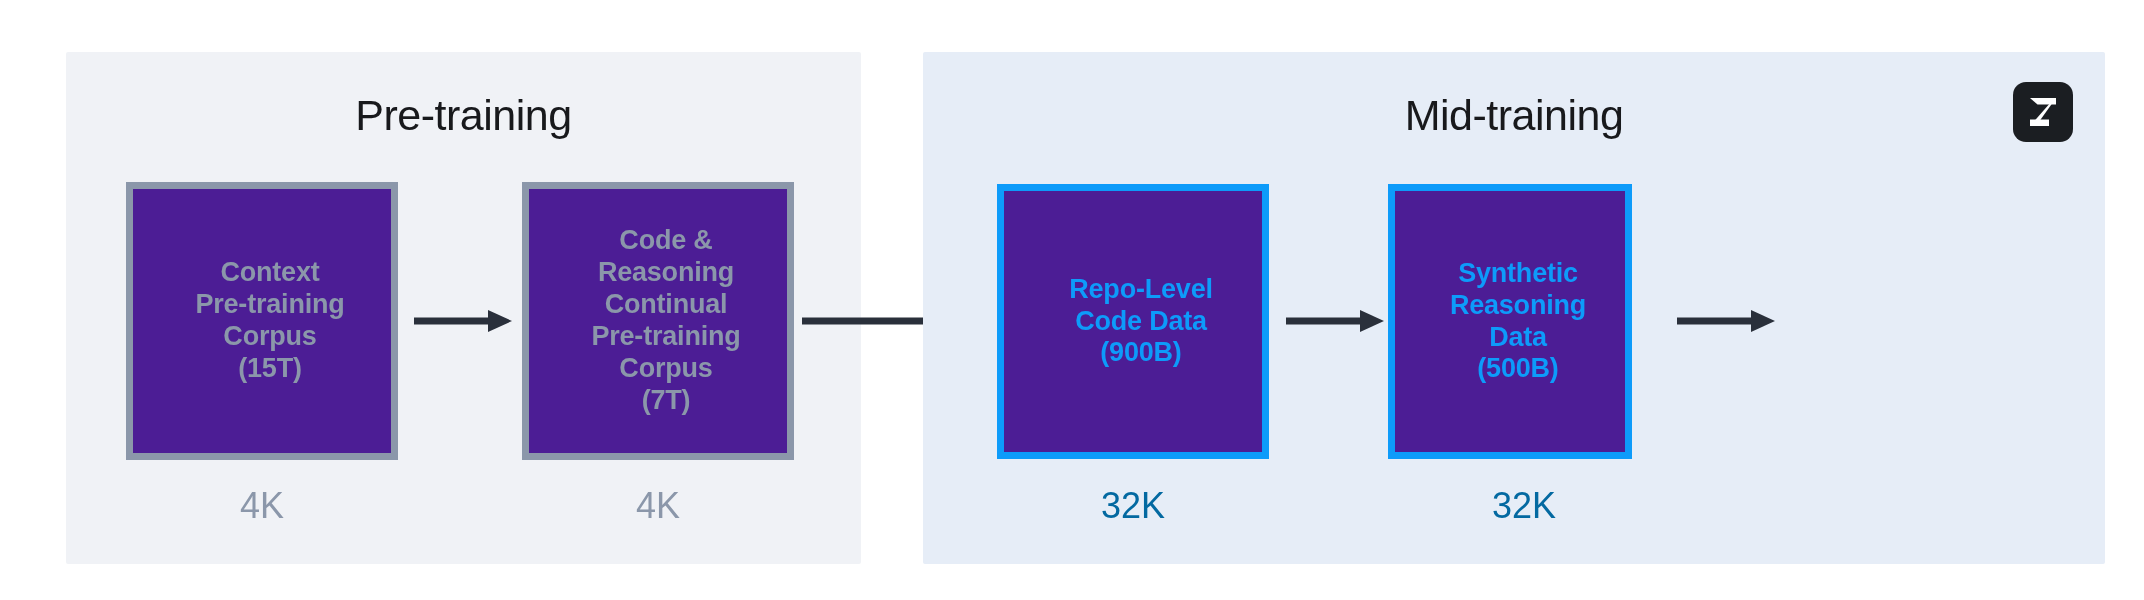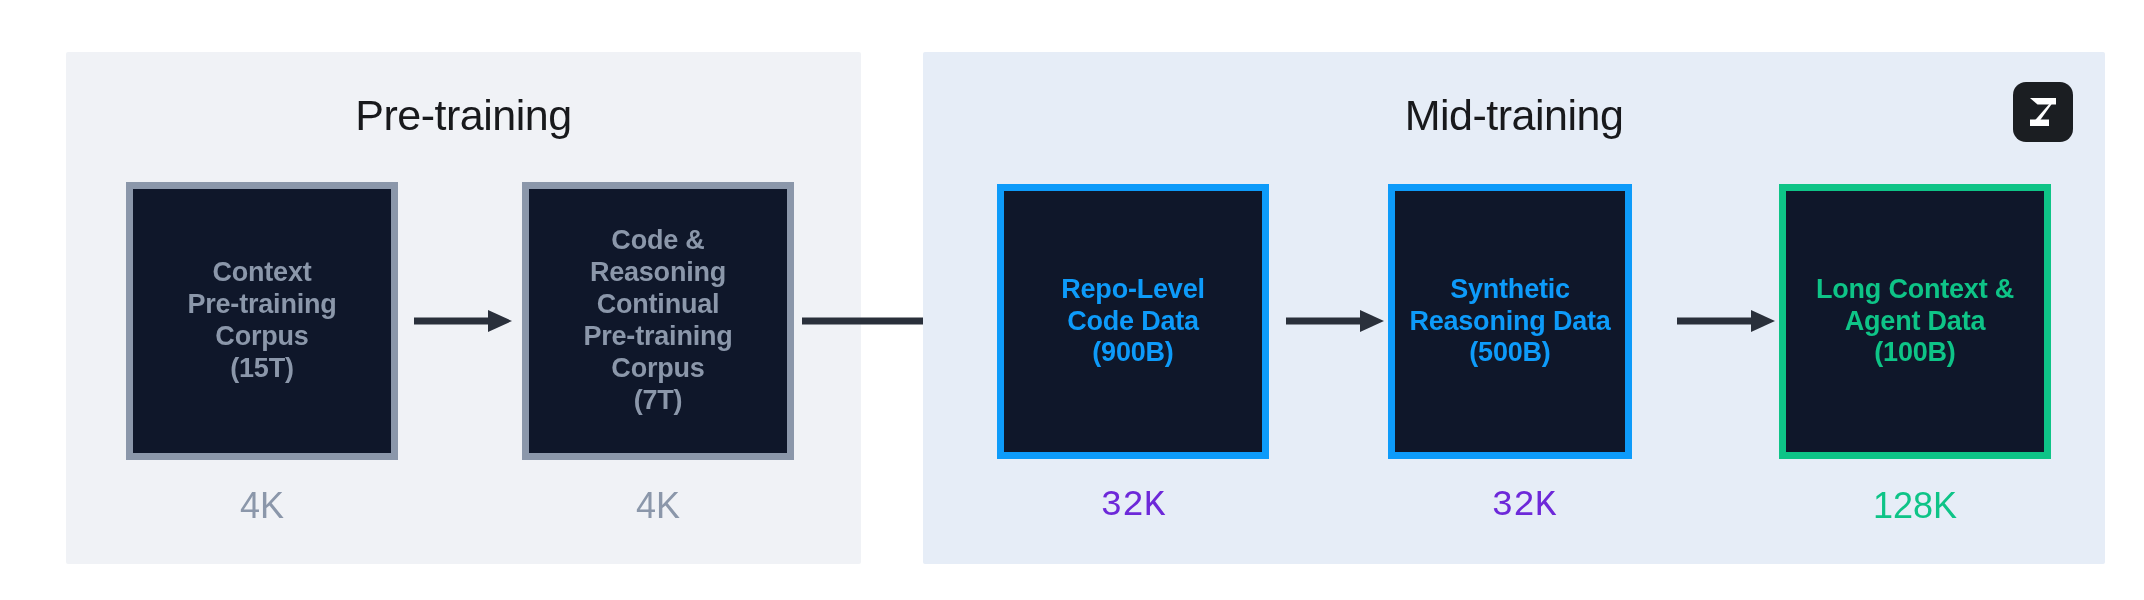--- a/index.html
+++ b/index.html
@@ -66,25 +66,26 @@
     display: flex;
     align-items: center;
     justify-content: center;
   }
   .logo-z svg { display: block; }
 
   
   .node {
     position: absolute;
     box-sizing: border-box;
-    background: #0f172a;
+    background: #4c1d95;
     display: flex;
     align-items: center;
     justify-content: center;
     text-align: center;
+    padding-left: 16px;
   }
   .node-label {
     font-size: 27px;
     font-weight: 700;
     line-height: 1.18;
     letter-spacing: -0.2px;
     padding: 0 8px;
     white-space: pre-line;
   }
 
@@ -98,21 +99,21 @@
   
   .caption {
     position: absolute;
     text-align: center;
     font-size: 36px;
     font-weight: 400;
     line-height: 1;
     white-space: nowrap;
   }
   .caption-gray  { color: #8b97aa; }
-  .caption-blue  { color: #6d28d9; font-family: Liberation Mono, monospace; }
+  .caption-blue  { color: #0369a1; }
   .caption-green { color: #0ec487; }
 
   
   .arrow {
     position: absolute;
     height: 26px;
     display: block;
   }
   .arrow svg { display: block; overflow: visible; }
 </style>
@@ -190,20 +191,14 @@
   </div>
   <div class="caption caption-blue" style="left:1388px; top:488px; width:272px;">32K</div>
 
   <div class="arrow" style="left:1677px; top:308px; width:98px;">
     <svg width="98" height="26" viewBox="0 0 98 26" aria-hidden="true">
       <line x1="0" y1="13" x2="78" y2="13" stroke="#2a303b" stroke-width="7"></line>
       <polygon points="74,2 98,13 74,24" fill="#2a303b"></polygon>
     </svg>
   </div>
 
-  <div class="node node-green" style="left:1779px; top:184px; width:272px; height:275px;">
-    <div class="node-label">Long Context &amp;
-Agent Data
-(100B)</div>
-  </div>
-  <div class="caption caption-green" style="left:1779px; top:488px; width:272px;">128K</div>
 
 </div>
 
 </body></html>

